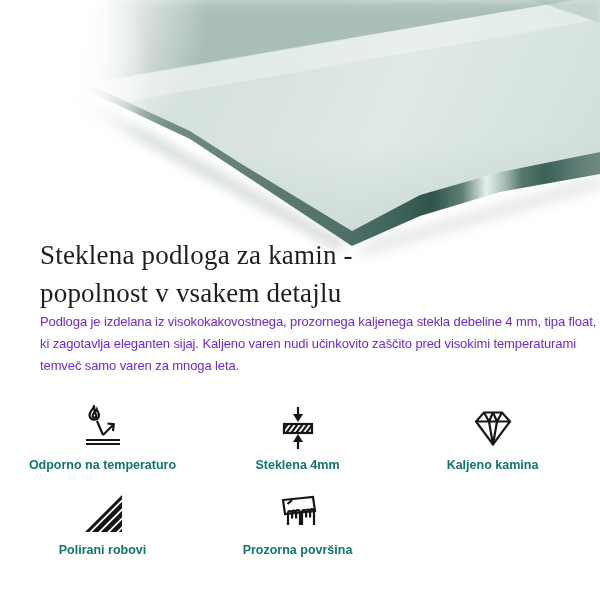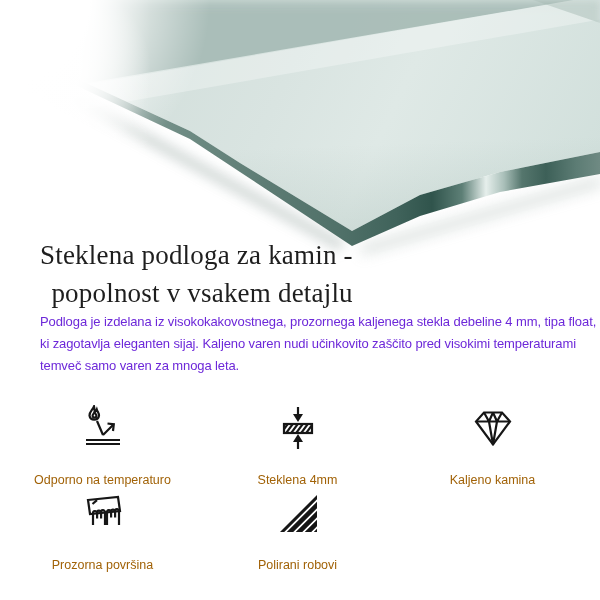--- a/index.html
+++ b/index.html
@@ -37,41 +37,41 @@
   .title{position:absolute;left:40px;top:236px;font-family:"Liberation Serif",serif;
          font-size:27px;line-height:38px;color:#1e1e1e;font-weight:400;letter-spacing:.2px;}
   .desc{position:absolute;left:40px;top:311px;font-size:13px;line-height:22px;
         color:#6d28d9;letter-spacing:-.1px;white-space:nowrap;}
 
   
   .features{position:absolute;left:5px;top:405px;width:585px;display:grid;
             grid-template-columns:repeat(3,195px);grid-auto-rows:85px;}
   .feature{display:flex;flex-direction:column;align-items:center;}
   .feature svg{width:46px;height:46px;flex:0 0 auto;}
-  .flabel{margin-top:22px;font-size:12.5px;color:#a16207;white-space:nowrap;letter-spacing:0;}
+  .flabel{margin-top:7px;font-size:12.5px;color:#0f766e;white-space:nowrap;letter-spacing:0;font-weight:bold;}
   .ic{stroke:#161616;fill:none;stroke-width:2.2;}
 </style>
 </head>
 <body>
 
 <div class="page">
 
   <div class="hero">
     <div class="shadow-left"></div>
     <div class="shadow-right"></div>
     <div class="surface"></div>
     <div class="refl-dark"></div>
     <div class="refl-bright"></div>
     <div class="refl-corner"></div>
     <div class="surface-shade"></div>
     <div class="edge"></div>
     <div class="vignette"></div>
   </div>
 
-  <h1 class="title" style="margin:0;font-weight:400;text-align:right;">
+  <h1 class="title" style="margin:0;font-weight:400;">
     <span>Steklena podloga za kamin -</span><br>
     <span>popolnost v vsakem detajlu</span>
   </h1>
 
   <div class="desc">
     <div>Podloga je izdelana iz visokokakovostnega, prozornega kaljenega stekla debeline 4 mm, tipa float,</div>
     <div>ki zagotavlja eleganten sijaj. Kaljeno varen nudi učinkovito zaščito pred visokimi temperaturami</div>
     <div>temveč samo varen za mnoga leta.</div>
   </div>
 
@@ -111,38 +111,38 @@
     <div class="feature">
       <svg viewBox="0 0 46 46">
         <path class="ic" stroke-width="2.1" stroke-linejoin="miter" d="M14 7.5 H32 L40 16.5 L23 39.5 L6 16.5 Z"></path>
         <path class="ic" stroke-width="1.9" d="M6 16.5 H40 M14 7.5 L19 16.5 M23 7.5 L19 16.5 M23 7.5 L27 16.5 M32 7.5 L27 16.5 M19 16.5 L23 39.5 M27 16.5 L23 39.5"></path>
       </svg>
       <div class="flabel">Kaljeno kamina</div>
     </div>
 
     <div class="feature">
       <svg viewBox="0 0 46 46">
-        <polygon class="ic" stroke-width="2" points="8,10 38,7 40,21 10,24"></polygon>
-        <path class="ic" stroke-width="1.7" d="M12.5 14 L17 10.2"></path>
-        <path class="ic" stroke-width="2" fill="#ffffff" stroke-linejoin="round" d="M13 35 V23.5 a2 2.3 0 0 1 4 -.4 a2 2.3 0 0 1 4 -.4 a2 2.3 0 0 1 4 -.4 V35"></path>
-        <path class="ic" stroke-width="1.5" d="M17.1 23.4 V28.5 M21.1 23 V28.5"></path>
-        <path class="ic" stroke-width="2" fill="#ffffff" stroke-linejoin="round" d="M27 35 V22.5 a2 2.3 0 0 1 4 -.4 a2 2.3 0 0 1 4 -.4 a2 2.3 0 0 1 4 -.4 V35"></path>
-        <path class="ic" stroke-width="1.5" d="M31.1 22.4 V27.5 M35.1 22 V27.5"></path>
-      </svg>
-      <div class="flabel">Prozorna površina</div>
-    </div>
-
-    <div class="feature">
-      <svg viewBox="0 0 46 46">
         <defs>
             <clipPath id="triclip">
               <polygon points="5,42 42,5 42,42"></polygon>
             </clipPath>
           </defs>
         <g clip-path="url(#triclip)" stroke="#161616" stroke-width="4.6">
           <path d="M2 46 L46 2 M11 46 L46 11 M20 46 L46 20 M29 46 L46 29 M38 46 L46 38"></path>
         </g>
       </svg>
       <div class="flabel">Polirani robovi</div>
     </div>
 
+    <div class="feature">
+      <svg viewBox="0 0 46 46">
+        <polygon class="ic" stroke-width="2" points="8,10 38,7 40,21 10,24"></polygon>
+        <path class="ic" stroke-width="1.7" d="M12.5 14 L17 10.2"></path>
+        <path class="ic" stroke-width="2" fill="#ffffff" stroke-linejoin="round" d="M13 35 V23.5 a2 2.3 0 0 1 4 -.4 a2 2.3 0 0 1 4 -.4 a2 2.3 0 0 1 4 -.4 V35"></path>
+        <path class="ic" stroke-width="1.5" d="M17.1 23.4 V28.5 M21.1 23 V28.5"></path>
+        <path class="ic" stroke-width="2" fill="#ffffff" stroke-linejoin="round" d="M27 35 V22.5 a2 2.3 0 0 1 4 -.4 a2 2.3 0 0 1 4 -.4 a2 2.3 0 0 1 4 -.4 V35"></path>
+        <path class="ic" stroke-width="1.5" d="M31.1 22.4 V27.5 M35.1 22 V27.5"></path>
+      </svg>
+      <div class="flabel">Prozorna površina</div>
+    </div>
+
   </div>
 </div>
 
 </body></html>

